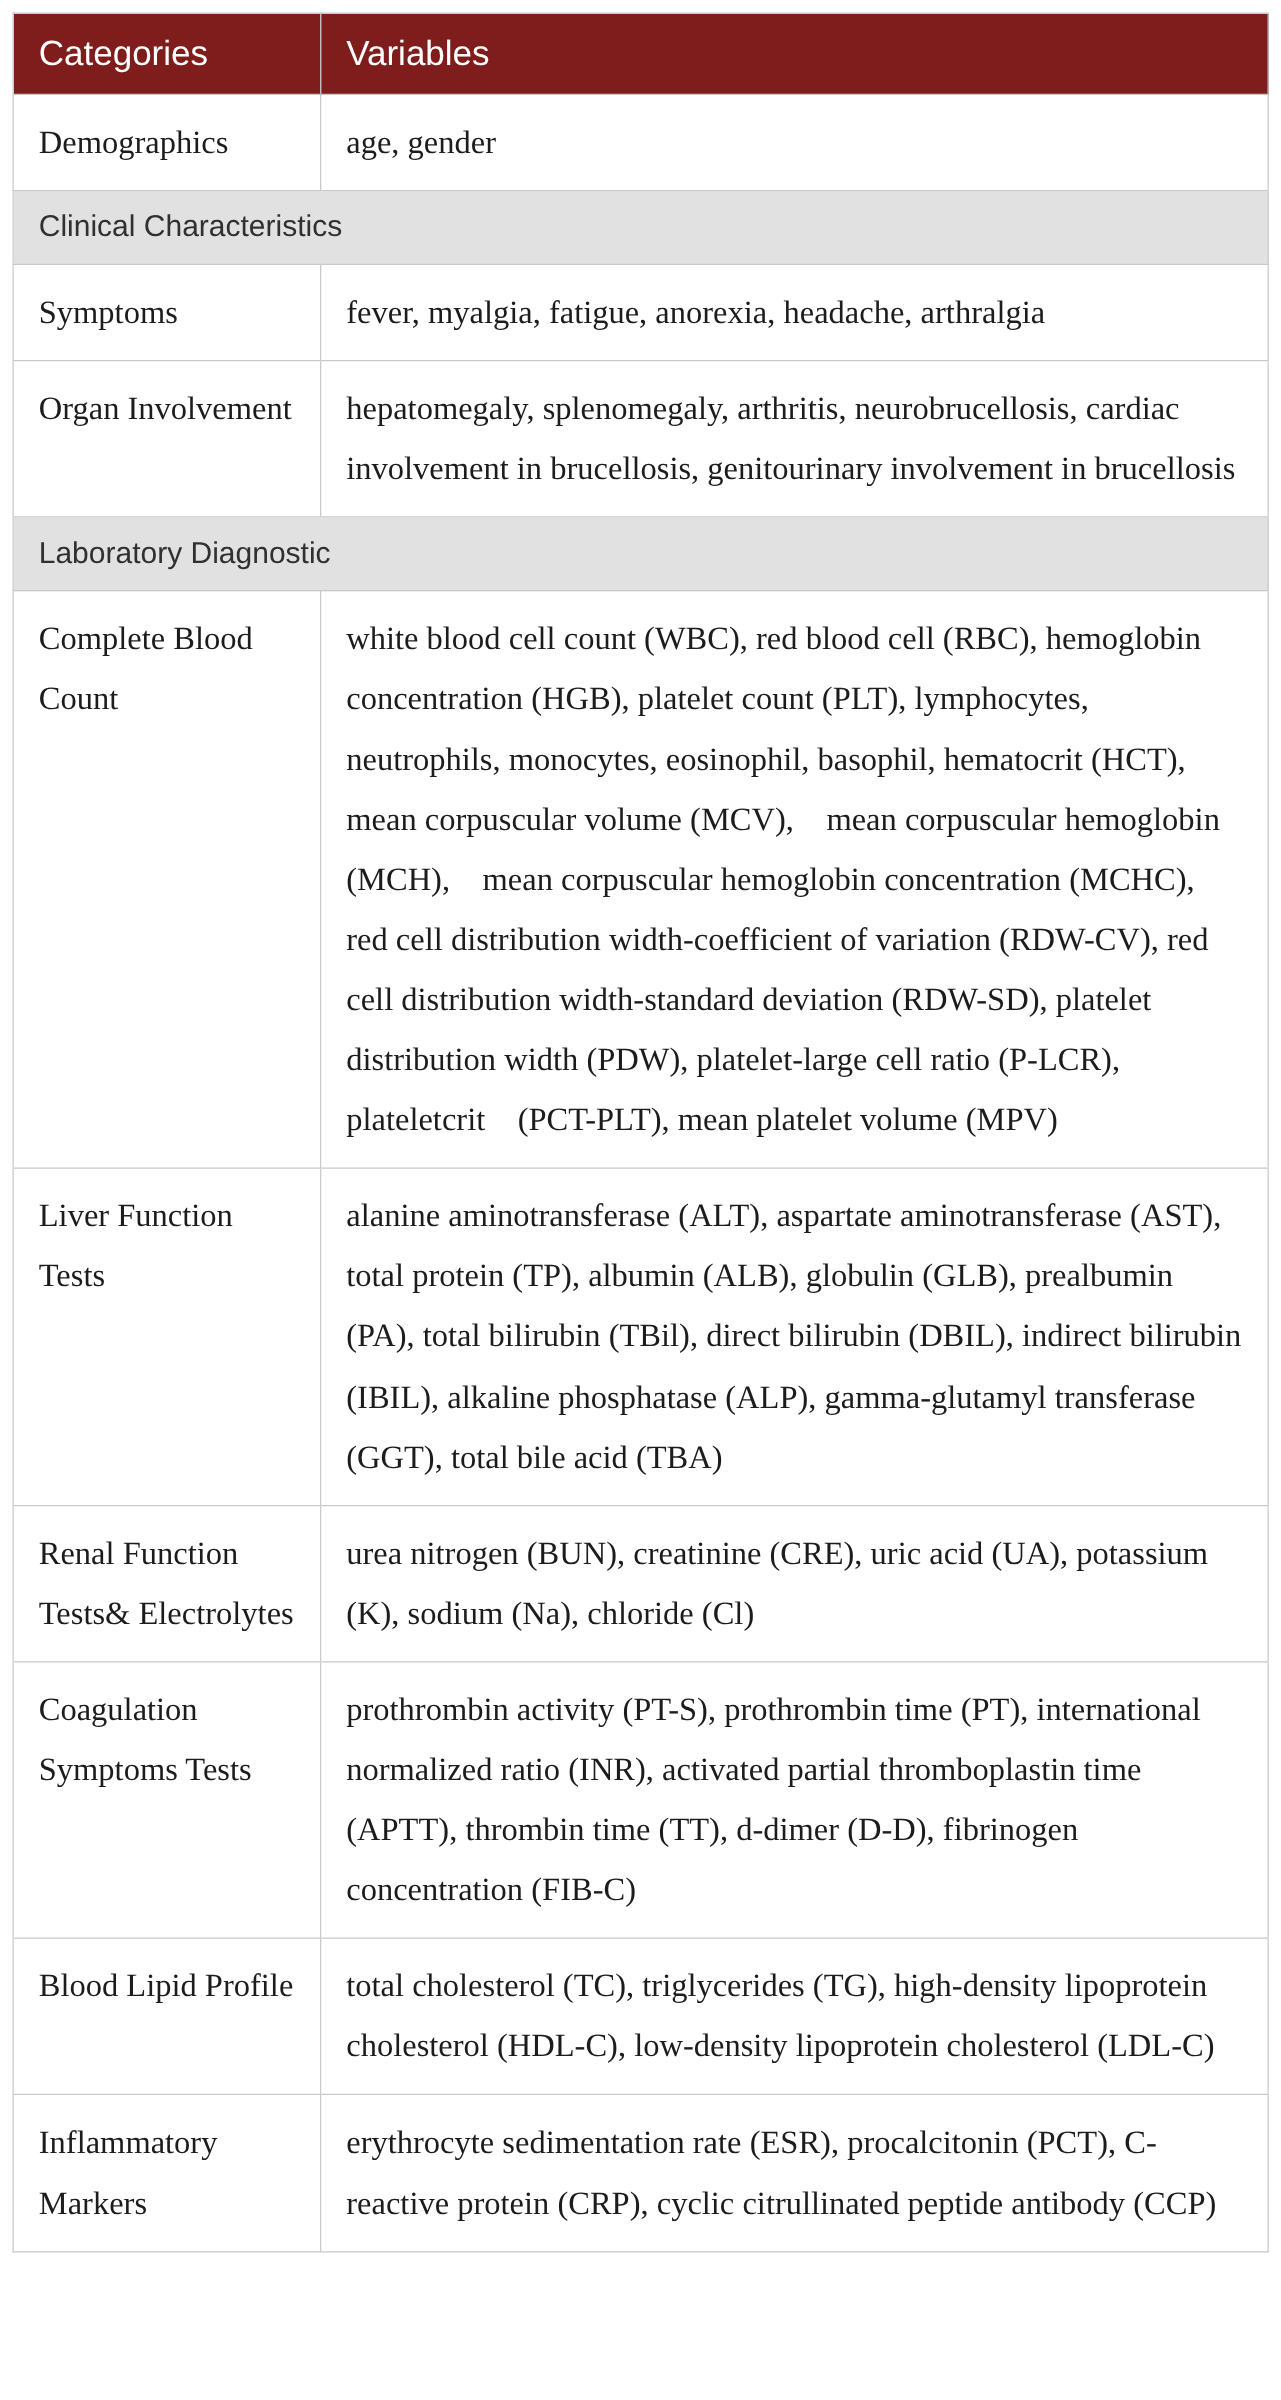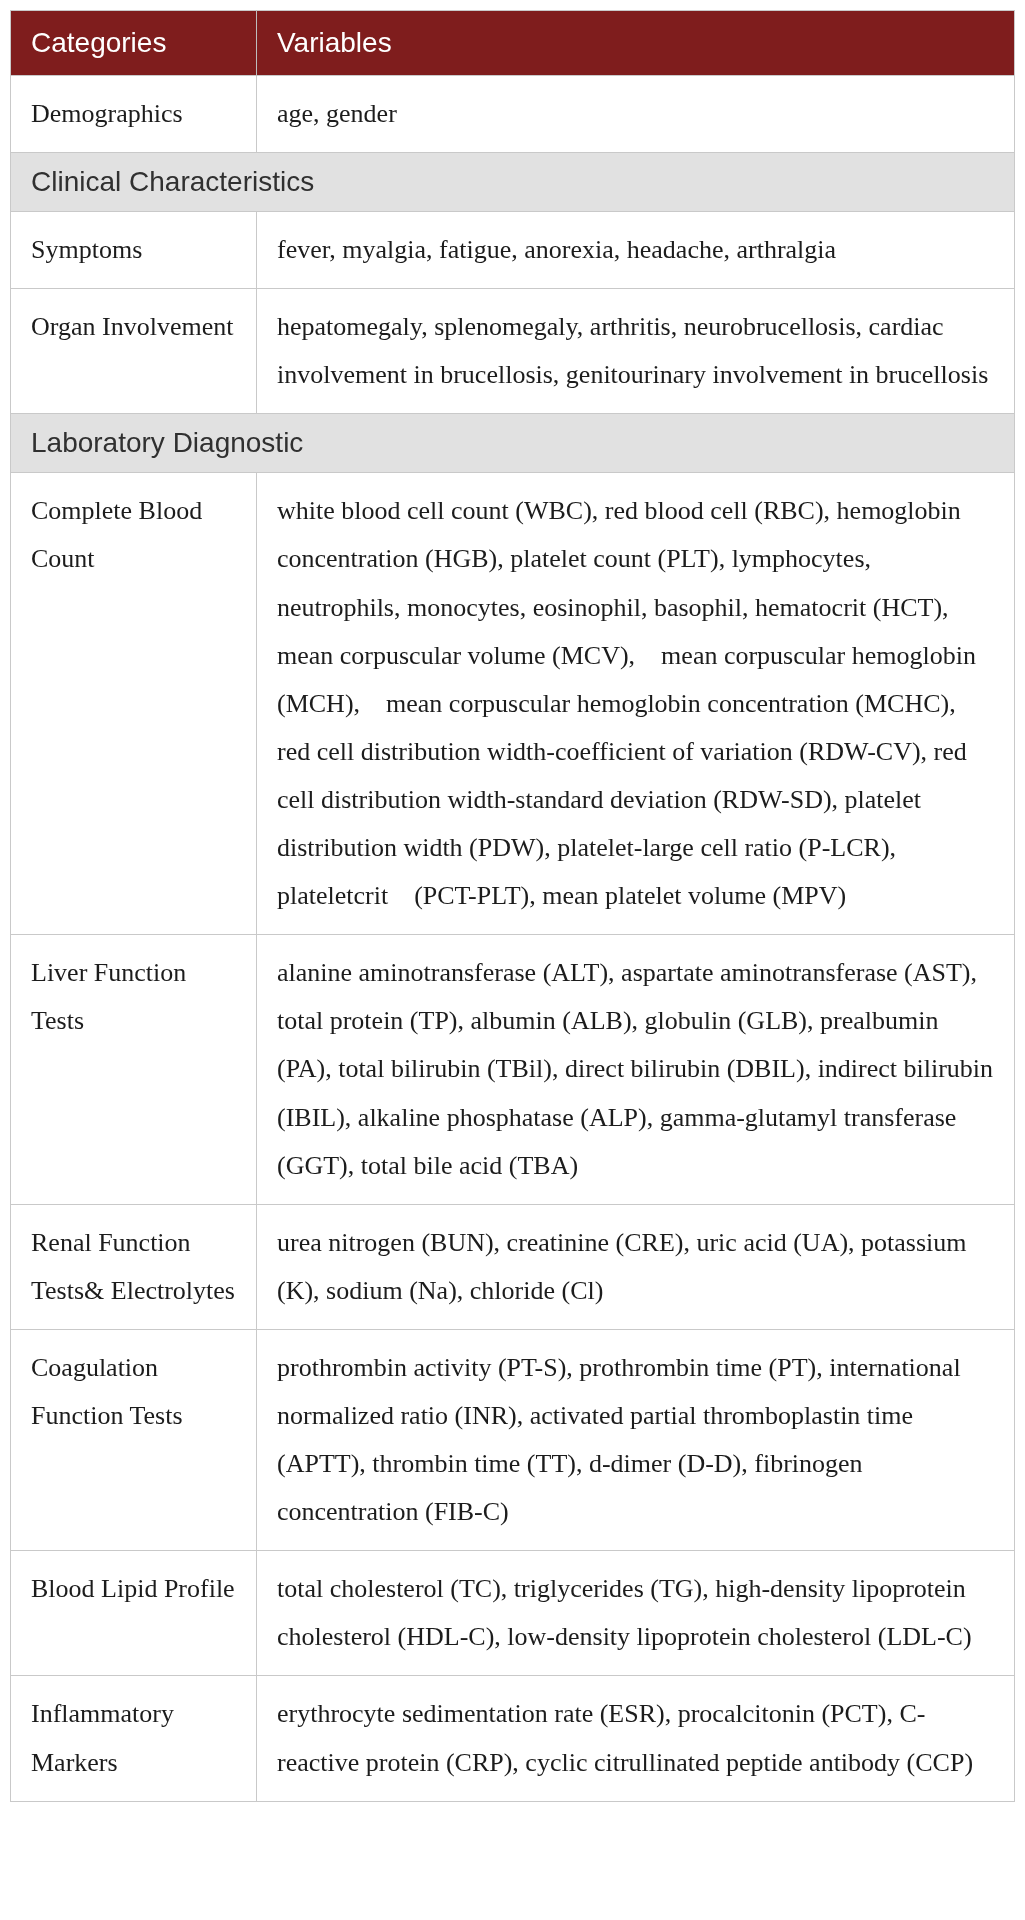--- a/index.html
+++ b/index.html
@@ -30,21 +30,21 @@
     vertical-align: middle;
     padding: 14px 20px;
     height: 36px;
   }
   thead th.th-cat { border-right: 1px solid #bdbdbd; }
   tbody tr { border-top: 1px solid #c9c9c9; }
   tr.section-row td {
     background: #e1e1e1;
     color: #303030;
     font-family: "Liberation Sans", sans-serif;
-    font-size: 28px;
+    font-size: 24px;
     font-weight: 400;
     padding: 12px 20px;
     height: 34px;
     vertical-align: middle;
   }
   tr.data-row td {
     vertical-align: top;
     color: #1c1c1c;
     font-size: 26px;
     line-height: 1.85;
@@ -99,21 +99,21 @@
         </tr>
         <tr class="data-row">
           <td class="cat-cell">Liver Function Tests</td>
           <td class="var-cell">alanine aminotransferase (ALT), aspartate aminotransferase (AST), total protein (TP), albumin (ALB), globulin (GLB), prealbumin (PA), total bilirubin (TBil), direct bilirubin (DBIL), indirect bilirubin (IBIL), alkaline phosphatase (ALP), gamma-glutamyl transferase (GGT), total bile acid (TBA)</td>
         </tr>
         <tr class="data-row">
           <td class="cat-cell">Renal Function Tests&amp; Electrolytes</td>
           <td class="var-cell">urea nitrogen (BUN), creatinine (CRE), uric acid (UA), potassium (K), sodium (Na), chloride (Cl)</td>
         </tr>
         <tr class="data-row">
-          <td class="cat-cell">Coagulation Function Tests</td>
+          <td class="cat-cell">Coagulation Symptoms Tests</td>
           <td class="var-cell">prothrombin activity (PT-S), prothrombin time (PT), international normalized ratio (INR), activated partial thromboplastin time (APTT), thrombin time (TT), d-dimer (D-D), fibrinogen concentration (FIB-C)</td>
         </tr>
         <tr class="data-row">
           <td class="cat-cell">Blood Lipid Profile</td>
           <td class="var-cell">total cholesterol (TC), triglycerides (TG), high-density lipoprotein cholesterol (HDL-C), low-density lipoprotein cholesterol (LDL-C)</td>
         </tr>
         <tr class="data-row">
           <td class="cat-cell">Inflammatory Markers</td>
           <td class="var-cell">erythrocyte sedimentation rate (ESR), procalcitonin (PCT), C-reactive protein (CRP), cyclic citrullinated peptide antibody (CCP)</td>
         </tr>

